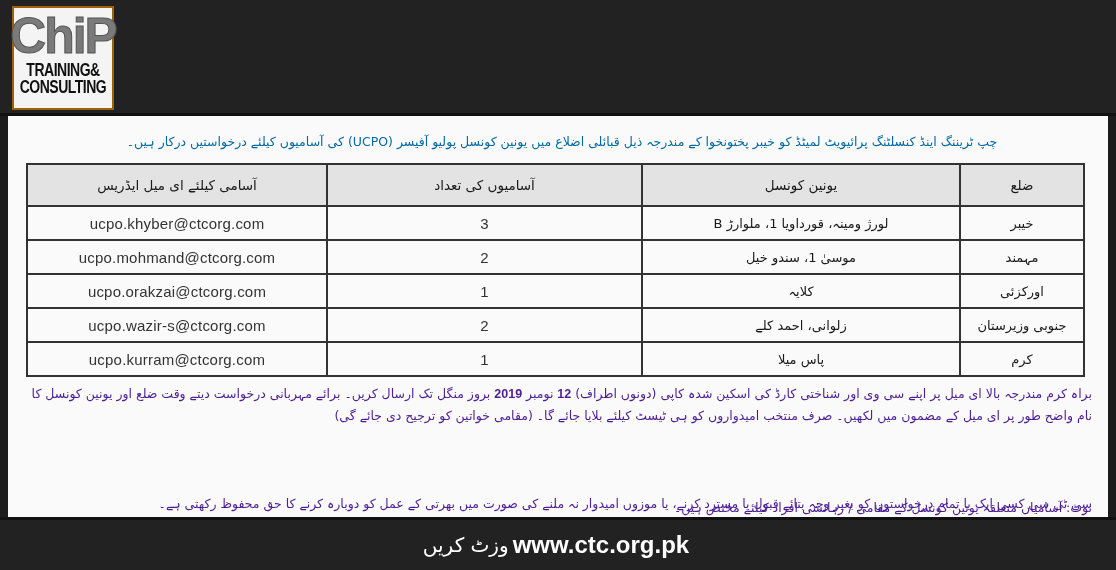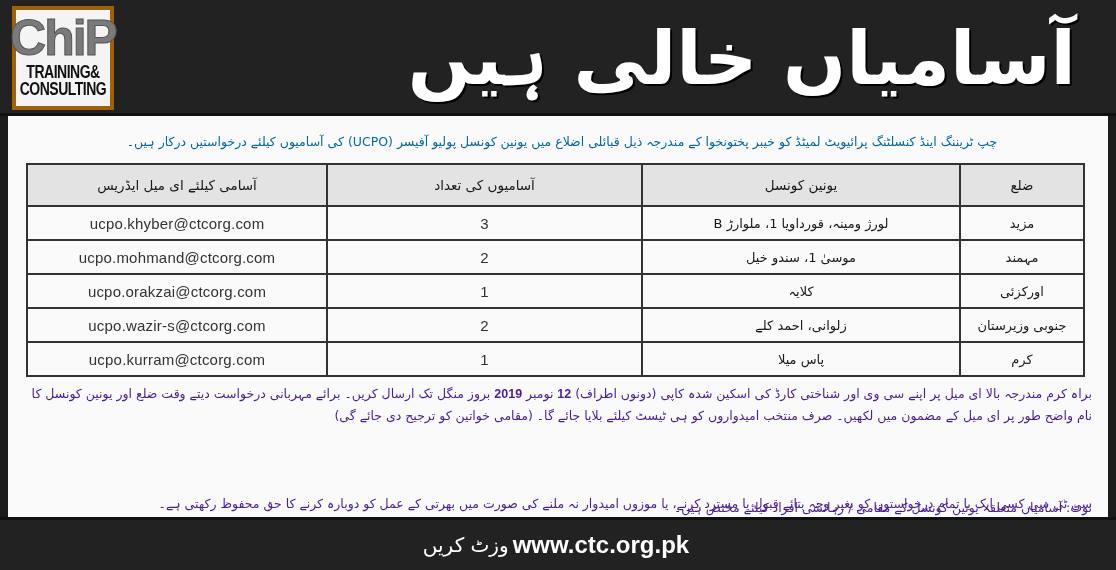--- a/index.html
+++ b/index.html
@@ -14,21 +14,21 @@
   }
 
   
   .header {
     position: absolute; left: 0; top: 0; width: 1116px; height: 116px;
     background: #222222;
     border-bottom: 3px solid #111;
   }
   .logo {
     position: absolute; left: 12px; top: 6px; width: 102px; height: 104px;
-    background: #f4f4f4; border: 4px solid #a16207;
+    background: #f4f4f4; border: 2px solid #a16207;
     display: flex; flex-direction: column; align-items: center; padding-top: 2px;
   }
   .logo-chip {
     font-family: "Liberation Sans", sans-serif; font-weight: bold;
     font-size: 50px; line-height: 52px; color: #7a7a7a; letter-spacing: -2px;
     -webkit-text-stroke: 1px #555;
   }
   .logo-line {
     font-family: "Liberation Sans", sans-serif; font-weight: bold;
     font-size: 14px; line-height: 17px; color: #111; letter-spacing: -0.5px;
@@ -97,37 +97,36 @@
 <body>
 
 <div class="frame"></div>
 
 <div class="header">
   <div class="logo">
     <div class="logo-chip">ChiP</div>
     <div class="logo-line">TRAINING&amp;</div>
     <div class="logo-line">CONSULTING</div>
   </div>
-  <div class="title">آسامیاں خالی ہیں</div>
 </div>
 
 <div class="intro">چپ ٹریننگ اینڈ کنسلٹنگ پرائیویٹ لمیٹڈ کو خیبر پختونخوا کے مندرجہ ذیل قبائلی اضلاع میں یونین کونسل پولیو آفیسر (UCPO) کی آسامیوں کیلئے درخواستیں درکار ہیں۔</div>
 
 <table class="table">
   <thead>
     <tr>
       <th class="c-district">ضلع</th>
       <th class="c-uc">یونین کونسل</th>
       <th class="c-count">آسامیوں کی تعداد</th>
       <th class="c-email">آسامی کیلئے ای میل ایڈریس</th>
     </tr>
   </thead>
   <tbody>
     <tr>
-      <td>مزید</td>
+      <td>خیبر</td>
       <td>لورژ ومینہ، قورداویا 1، ملوارڑ B</td>
       <td class="num">3</td>
       <td class="email">ucpo.khyber@ctcorg.com</td>
     </tr>
     <tr>
       <td>مہمند</td>
       <td>موسیٰ 1، سندو خیل</td>
       <td class="num">2</td>
       <td class="email">ucpo.mohmand@ctcorg.com</td>
     </tr>

